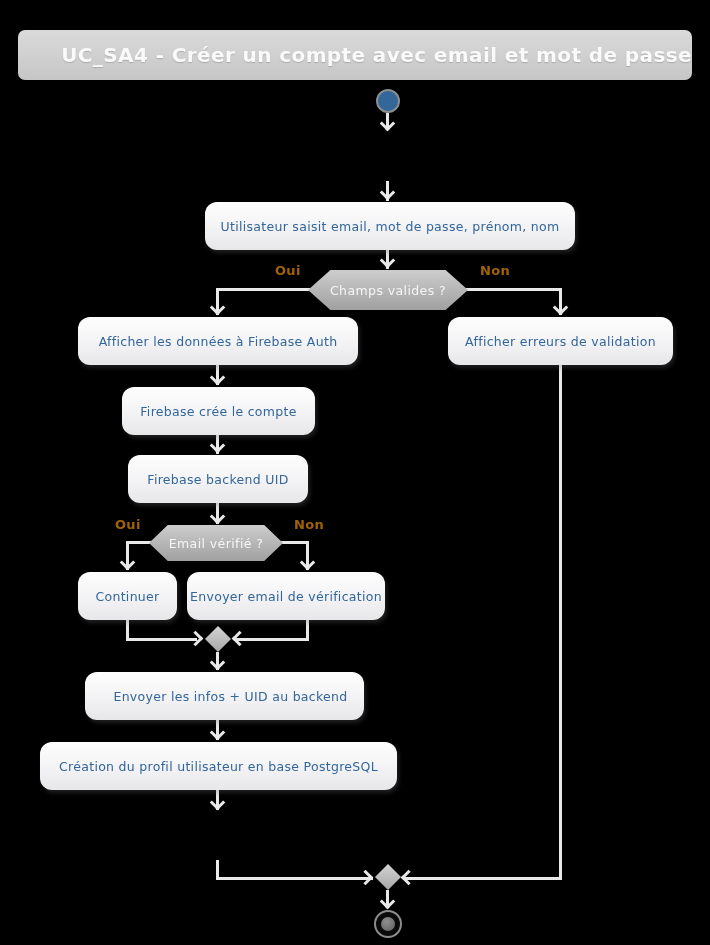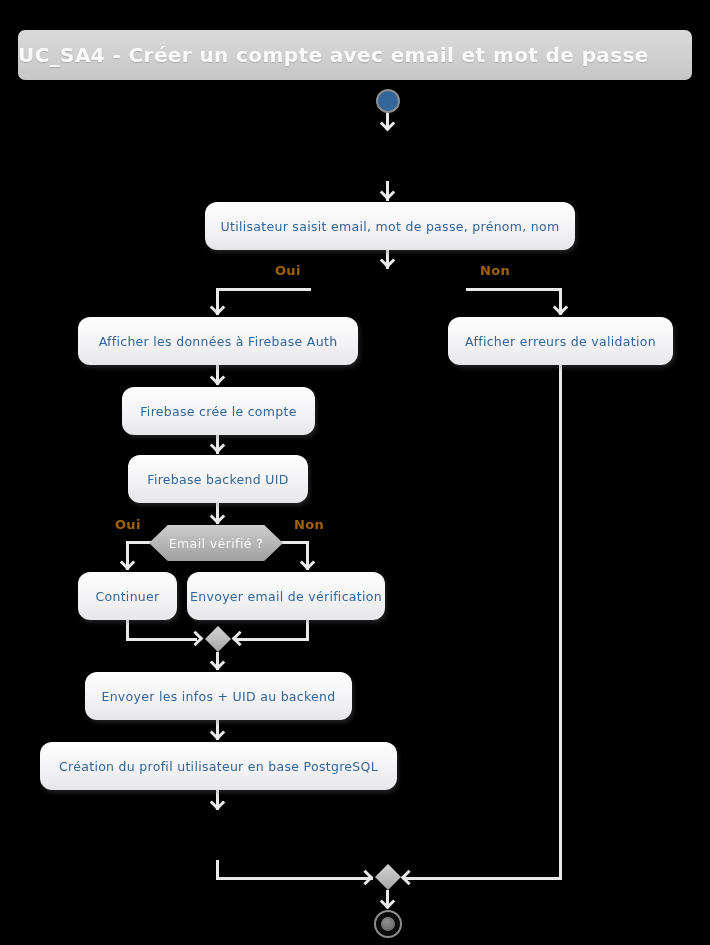--- a/index.html
+++ b/index.html
@@ -4,21 +4,21 @@
 <style>
   html,body{margin:0;padding:0;background:#000;}
   #stage{
     position:relative;width:710px;height:945px;background:#000;overflow:hidden;
     font-family:"DejaVu Sans",sans-serif;
   }
   
   .title-bar{
     position:absolute;left:18px;top:30px;width:674px;height:50px;
     background:linear-gradient(180deg,#dadada 0%,#cfcfcf 55%,#c6c6c6 100%);
-    border-radius:7px;display:flex;align-items:center;justify-content:flex-start;
+    border-radius:7px;display:flex;align-items:center;justify-content:flex-end;
     color:#fafafa;font-size:20px;font-weight:bold;letter-spacing:0.4px;
     text-shadow:0 1px 1px rgba(120,120,120,0.4);
   }
   
   .activity{
     position:absolute;height:48px;
     background:linear-gradient(180deg,#fefefe 0%,#f4f4f6 50%,#e7e7ea 100%);
     border-radius:12px;
     display:flex;align-items:center;justify-content:center;text-align:center;
     color:#33669a;font-size:12.5px;letter-spacing:0.3px;white-space:nowrap;
@@ -149,27 +149,30 @@
   </div>
   <div class="activity" style="left:128px;top:455px;width:180px;">
     <span>Firebase backend UID</span>
   </div>
   <div class="activity" style="left:78px;top:572px;width:99px;">
     <span>Continuer</span>
   </div>
   <div class="activity" style="left:187px;top:572px;width:198px;">
     <span>Envoyer email de vérification</span>
   </div>
-  <div class="activity" style="left:85px;top:672px;width:267px;">
+  <div class="activity" style="left:85px;top:672px;width:267px;padding-left:12px;">
     <span>Envoyer les infos + UID au backend</span>
   </div>
   <div class="activity" style="left:40px;top:742px;width:357px;">
     <span>Création du profil utilisateur en base PostgreSQL</span>
   </div>
 
+  <div class="decision" style="left:308px;top:270px;width:160px;height:40px;">
+    <span>Champs valides ?</span>
+  </div>
   <div class="edge-label" style="left:275px;top:263px;">Oui</div>
   <div class="edge-label" style="left:480px;top:263px;">Non</div>
 
   <div class="decision" style="left:149px;top:525px;width:134px;height:36px;">
     <span>Email vérifié ?</span>
   </div>
   <div class="edge-label" style="left:115px;top:517px;">Oui</div>
   <div class="edge-label" style="left:294px;top:517px;">Non</div>
 
   <div class="merge" style="left:205px;top:626px;"></div>

